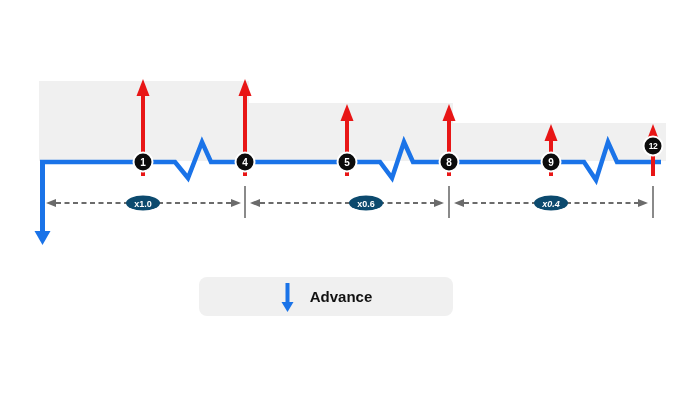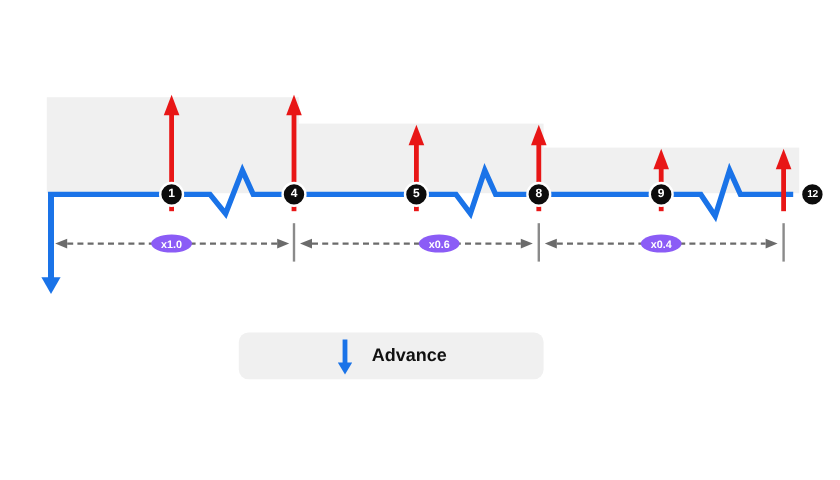--- a/index.html
+++ b/index.html
@@ -10,21 +10,21 @@
   .layer { position: absolute; left: 0; top: 0; }
   .node-badge {
     position: absolute; width: 21px; height: 21px; box-sizing: border-box;
     background: #0c0c0c; border: 2px solid #ffffff; border-radius: 50%;
     color: #ffffff; font-weight: bold; font-size: 10px; line-height: 1;
     display: flex; align-items: center; justify-content: center;
     transform: translate(-50%, -50%); z-index: 4;
   }
   .node-badge.wide { font-size: 8.5px; letter-spacing: -0.5px; }
   .pill {
-    position: absolute; width: 34px; height: 15px; background: #8b5cf6;
+    position: absolute; width: 34px; height: 15px; background: #0c4a6e;
     border-radius: 50%; color: #ffffff; font-weight: bold; font-size: 9px;
     display: flex; align-items: center; justify-content: center;
     transform: translate(-50%, -50%); z-index: 4;
   }
   .legend {
     position: absolute; left: 199px; top: 277px; width: 254px; height: 39px;
     background: #f0f0f0; border-radius: 8px;
     display: flex; align-items: center; justify-content: center; gap: 26px;
   }
   .legend-item { display: flex; align-items: center; gap: 15px; }
@@ -92,25 +92,25 @@
       <polygon points="454,203 464,199 464,207" fill="#6b6b6b"></polygon>
       <polygon points="648,203 638,199 638,207" fill="#6b6b6b"></polygon>
     </g>
   </svg>
 
   <div class="node-badge" style="left:143px; top:162px;">1</div>
   <div class="node-badge" style="left:245px; top:162px;">4</div>
   <div class="node-badge" style="left:347px; top:162px;">5</div>
   <div class="node-badge" style="left:449px; top:162px;">8</div>
   <div class="node-badge" style="left:551px; top:162px;">9</div>
-  <div class="node-badge wide" style="left:653px; top:162px;margin-left:24px;">12</div>
+  <div class="node-badge wide" style="left:653px; top:146px;">12</div>
 
   <div class="pill" style="left:143px; top:203px;">x1.0</div>
   <div class="pill" style="left:366px; top:203px;">x0.6</div>
-  <div class="pill" style="left:551px; top:203px;">x0.4</div>
+  <div class="pill" style="left:551px; top:203px;font-style:italic;">x0.4</div>
 
   <div class="legend">
     <div class="legend-item">
       <svg width="15" height="32" viewBox="0 0 15 32">
         <line x1="7.5" y1="2" x2="7.5" y2="22" stroke="#1a73e8" stroke-width="4"></line>
         <polygon points="1.5,21 13.5,21 7.5,31" fill="#1a73e8"></polygon>
       </svg>
       <span class="legend-label">Advance</span>
     </div>
   </div>

